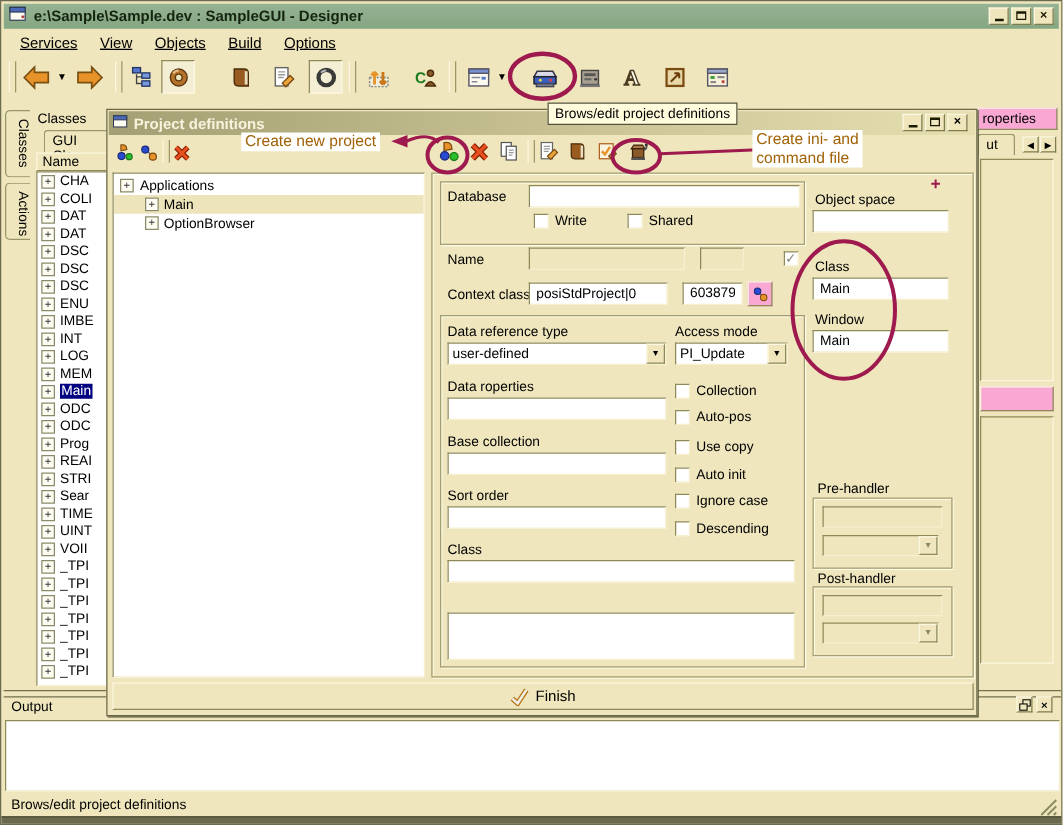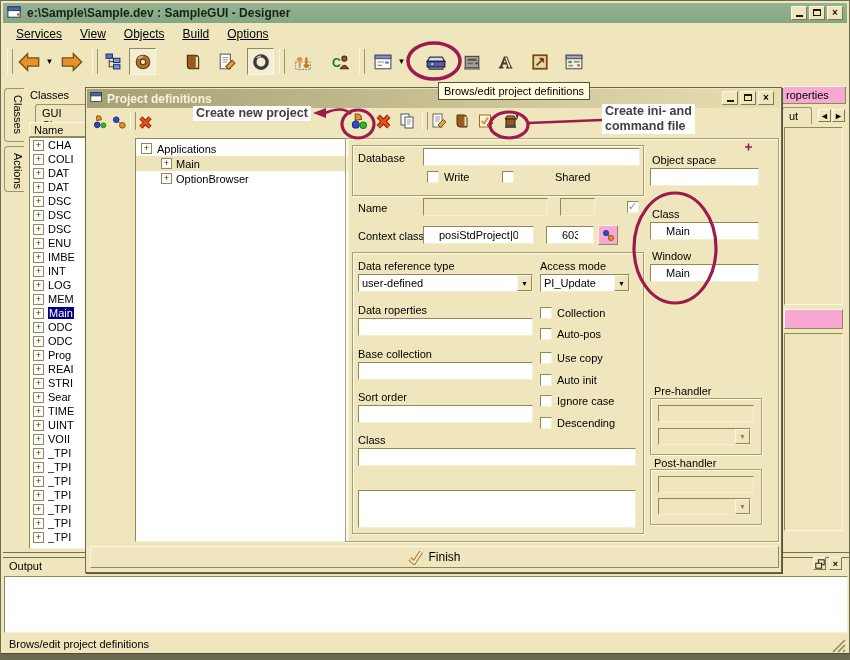--- a/index.html
+++ b/index.html
@@ -49,21 +49,21 @@
   .dlg-titlebar{left:1px;top:1px;width:693px;height:19px;background:linear-gradient(90deg,#A5A073,#E6DFB2);
     display:flex;align-items:center;padding:0 3px;box-sizing:border-box;}
   .dlg-titlebar .txt{font-weight:bold;font-size:12px;color:#F8F3DD;margin-left:4px;}
   .dlg-btn{position:absolute;top:3px;width:16px;height:14px;background:#EFE6BD;border:1px solid;
     border-color:#FBF7E0 #7E7B4E #7E7B4E #FBF7E0;box-sizing:border-box;font-size:10px;line-height:11px;
     text-align:center;font-weight:bold;}
   .dbtn17{position:absolute;width:20px;height:20px;display:flex;align-items:center;justify-content:center;}
   .etched{border:1px solid #A49F72;box-shadow:1px 1px 0 #FDFAE8, inset 1px 1px 0 #FDFAE8;box-sizing:border-box;}
   .lbl{position:absolute;white-space:nowrap;}
   .inp{position:absolute;background:#FFF;border:1px solid;border-color:#8E8A58 #F5F0D0 #F5F0D0 #8E8A58;
-    box-sizing:border-box;font-family:"Liberation Sans",sans-serif;font-size:11px;padding:1px 15px;color:#000;}
+    box-sizing:border-box;font-family:"Liberation Sans",sans-serif;font-size:11px;padding:1px 5px;color:#000;}
   .inp:disabled,.inp.disabled{background:#EFE6BD;color:#555;}
   .cb{position:absolute;width:12px;height:12px;background:#FFF;border:1px solid;
     border-color:#8E8A58 #F5F0D0 #F5F0D0 #8E8A58;box-sizing:border-box;}
   .cb.checked::before{content:"✓";position:absolute;left:0px;top:-2px;font-size:11px;color:#8A8A7A;}
   .dd{position:absolute;background:#FFF;border:1px solid;border-color:#8E8A58 #F5F0D0 #F5F0D0 #8E8A58;
     box-sizing:border-box;display:flex;align-items:center;}
   .dd .val{flex:1;padding:0 3px;overflow:hidden;white-space:nowrap;}
   .dd .btn{width:15px;height:100%;background:#EFE6BD;border:1px solid;
     border-color:#FBF7E0 #8E8A58 #8E8A58 #FBF7E0;box-sizing:border-box;font-size:7px;
     display:flex;align-items:center;justify-content:center;}
@@ -73,21 +73,21 @@
   .trow.root{padding-left:2px;}
   .trow.root .exp{margin-right:5px;}
   .trow.selected{background:#EDE4BC;}
   .finish{left:4px;top:458px;width:689px;height:22px;background:#EFE6BD;border:1px solid;
     border-color:#FBF7E0 #8E8A58 #8E8A58 #FBF7E0;box-sizing:border-box;display:flex;
     align-items:center;justify-content:center;gap:5px;font-size:12px;}
   
   .tooltip{left:437px;top:81px;background:#FFFCDE;border:1px solid #53523A;padding:2px 5px;
     white-space:nowrap;z-index:30;font-size:11px;}
   .ann-svg{left:0;top:0;z-index:40;pointer-events:none;}
-  .ann-text{position:absolute;background:#FFF;color:#404040;font-size:12.5px;font-weight:bold;
+  .ann-text{position:absolute;background:#FFF;color:#a16207;font-size:12.5px;font-weight:normal;
     padding:0 3px;line-height:15px;z-index:41;white-space:nowrap;}
   
   .outbtn{width:13px;height:13px;background:#EFE6BD;border:1px solid;
     border-color:#FBF7E0 #7E7B4E #7E7B4E #FBF7E0;box-sizing:border-box;font-size:9px;line-height:10px;
     text-align:center;font-weight:bold;display:flex;align-items:center;justify-content:center;}
 </style>
 </head>
 <body>
 
 <div class="screen">
@@ -507,21 +507,21 @@
     <div class="abs dbtn17" style="left:415px;top:23px;">
       <svg width="16" height="16" viewBox="0 0 16 16">
           <polygon points="4,3 11,3 13,6 2,6" fill="#A87A4A" stroke="#3A2208"></polygon>
           <rect x="3" y="6" width="9" height="7" fill="#8A5A2A" stroke="#3A2208"></rect>
           <path d="M12 7 q3 -1 2 -4" stroke="#555" stroke-width="1.5" fill="none"></path>
           <circle cx="14" cy="2.8" r="1.2" fill="#333"></circle>
           <rect x="2" y="13" width="11" height="2" fill="#555"></rect>
         </svg>
     </div>
 
-    <div class="abs listbox" style="left:4px;top:50px;width:214px;height:404px;padding-top:2px;margin-left:45px;">
+    <div class="abs listbox" style="left:4px;top:50px;width:250px;height:404px;padding-top:2px;">
 
         <div class="trow root">
           <span class="exp"></span>
           <span>Applications</span>
         </div>
 
         <div class="trow selected">
           <span class="exp"></span>
           <span>Main</span>
         </div>
@@ -533,21 +533,21 @@
       </div>
 
     <div class="abs etched" style="left:259px;top:50px;width:434px;height:404px;"></div>
 
     <div class="abs etched" style="left:266px;top:57px;width:292px;height:51px;"></div>
     <span class="lbl" style="left:272px;top:64px;">Database</span>
     <input class="inp" style="left: 337px; top: 60px; width: 217px; height: 18px;">
     <span class="cb" style="left:341px;top:83px;"></span>
     <span class="lbl" style="left:358px;top:83px;">Write</span>
     <span class="cb" style="left:416px;top:83px;"></span>
-    <span class="lbl" style="left:433px;top:83px;margin-left:36px;">Shared</span>
+    <span class="lbl" style="left:433px;top:83px;">Shared</span>
 
     <span class="lbl" style="left:272px;top:114px;">Name</span>
     <input class="inp disabled" style="left: 337px; top: 110px; width: 125px; height: 18px;" disabled="">
     <input class="inp disabled" style="left: 474px; top: 110px; width: 35px; height: 18px;" disabled="">
     <span class="cb checked" style="left:541px;top:113px;"></span>
     <span class="lbl" style="left:272px;top:142px;">Context class</span>
     <input class="inp" style="left: 337px; top: 138px; width: 111px; height: 18px;" value="posiStdProject|0">
     <input class="inp" style="left: 460px; top: 138px; width: 48px; height: 18px;" value="603879">
     <span class="abs raised" style="left:512px;top:137px;width:20px;height:20px;display:flex;align-items:center;justify-content:center;">
       <svg width="13" height="13" viewBox="0 0 16 16">

